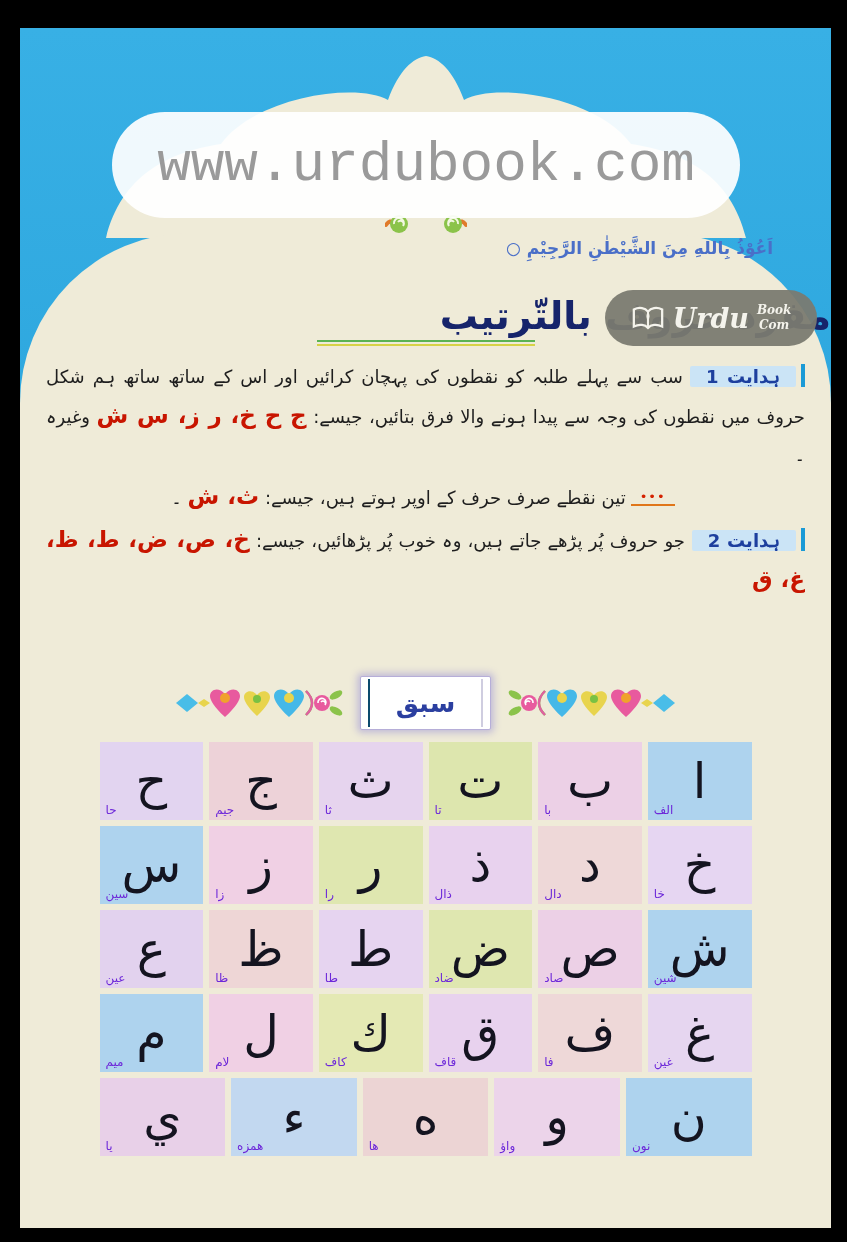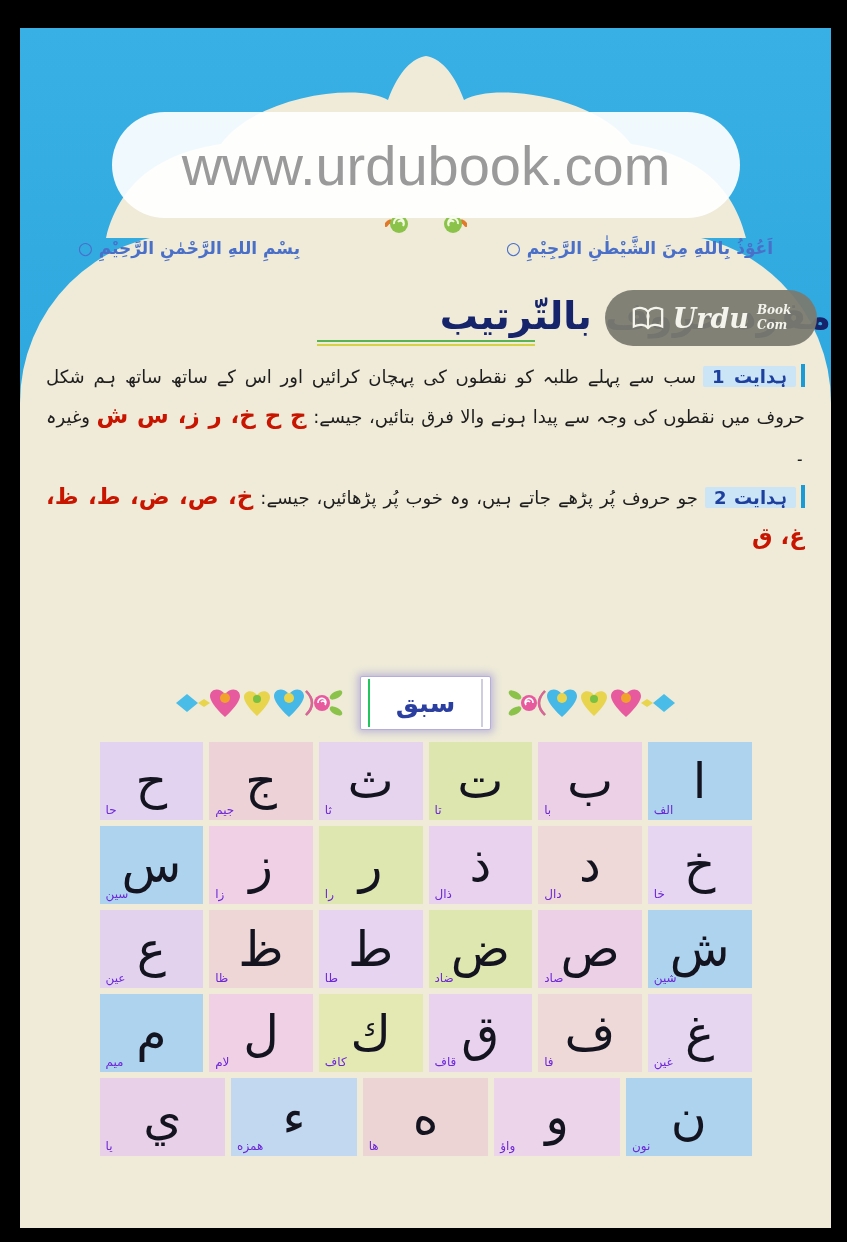--- a/index.html
+++ b/index.html
@@ -16,75 +16,75 @@
   .page{
     position:absolute;left:0;top:205px;width:811px;height:995px;
     background:#efebd8;border-radius:170px 170px 0 0;
   }
   .dome{position:absolute;left:50%;top:28px;transform:translateX(-50%);width:640px;height:182px;}
   
   .watermark{
     position:absolute;left:92px;top:84px;width:628px;height:106px;
     background:rgba(255,255,255,0.93);border-radius:53px;
     display:flex;align-items:center;justify-content:center;
-    font-family:Liberation Sans, sans-serif;font-size:56px;color:#9a9a9a;
+    font-family:Liberation Mono, monospace;font-size:56px;color:#9a9a9a;
     z-index:5;
   }
   .sky-swirls{position:absolute;top:183px;left:50%;transform:translateX(-50%);display:flex;gap:30px;z-index:4;}
   
   .dua-row{
     position:absolute;top:210px;left:58px;right:58px;display:flex;
     justify-content:space-between;direction:rtl;color:#4a6fc8;
     font-size:17px;font-weight:bold;z-index:3;
   }
   
   .brand{
     position:absolute;top:262px;right:14px;width:212px;height:56px;
     background:rgba(122,122,112,0.94);border-radius:28px;
     display:flex;align-items:center;justify-content:center;gap:8px;
-    color:#f4f3ec;z-index:6;
+    color:#f4f3ec;z-index:6;text-align:center;
   }
   .brand .script{font-family:"DejaVu Serif",serif;font-style:italic;font-weight:bold;font-size:27px;}
   .brand .stack{display:flex;flex-direction:column;line-height:15px;font-family:"DejaVu Serif",serif;font-style:italic;font-weight:bold;font-size:12px;}
   
   .title{
     position:absolute;top:266px;left:0;width:100%;text-align:right;
     font-size:38px;font-weight:bold;color:#16246b;z-index:3;
   }
   .title-underline{position:absolute;top:312px;left:50%;transform:translateX(-50%);width:218px;z-index:3;}
   .title-underline .g{height:2px;background:#5ab353;margin-bottom:2px;}
   .title-underline .y{height:2px;background:#d6d246;}
   
   .instructions{
     position:absolute;top:330px;left:26px;right:26px;height:312px;
     direction:rtl;text-align:justify;color:#1e1e1e;
     font-size:18px;line-height:38px;overflow:hidden;z-index:3;
   }
   .instructions p{margin:0 0 3px 0;}
   .instructions p.center{text-align:center;}
   .hbar{display:inline-block;width:4px;height:23px;background:#1a9ad6;vertical-align:-4px;margin-left:5px;}
-  .hlabel{background:#cbe4f6;color:#1d3f9e;font-weight:bold;padding:0 9px;margin-left:7px;border-radius:2px;margin-top:16px;}
+  .hlabel{background:#cbe4f6;color:#1d3f9e;font-weight:bold;padding:0 16px;margin-left:7px;border-radius:2px;margin-top:16px;}
   .blue-label{color:#1f6fd0;font-weight:bold;}
   .red{color:#c81500;font-weight:bold;font-size:23px;}
   .marker{
     display:inline-block;color:#d42200;border-bottom:2px solid #e0761a;
     padding:0 9px 1px 9px;margin:0 5px;font-size:13px;line-height:13px;
     letter-spacing:1px;vertical-align:3px;
   }
   
   .lesson-row{position:absolute;top:648px;left:0;width:100%;display:flex;align-items:center;justify-content:center;gap:14px;z-index:3;}
   .orn{width:172px;height:44px;}
   .orn.flip{transform:scaleX(-1);}
   .lesson-box{
     background:#fff;border:1px solid #b6aed8;border-radius:2px;
     box-shadow:0 0 7px 3px rgba(140,130,215,0.45);
     padding:0 7px;height:52px;display:flex;align-items:center;
   }
   .lesson-inner{
-    border-left:2px solid #22c55e;border-right:2px solid #cfcde0;
+    border-left:2px solid #0c4a6e;border-right:2px solid #cfcde0;
     padding:0 26px;font-size:26px;font-weight:bold;color:#2b3fa0;line-height:48px;
   }
   
   .grid{position:absolute;left:50%;transform:translateX(-50%);width:652px;display:grid;gap:6px;direction:rtl;z-index:3;}
   .grid-main{top:714px;grid-template-columns:repeat(6,1fr);}
   .grid-last{top:1050px;grid-template-columns:repeat(5,1fr);}
   .cell{height:78px;position:relative;display:flex;align-items:center;justify-content:center;}
   .glyph{font-size:49px;color:#141420;line-height:1;}
   .nm{position:absolute;left:6px;bottom:3px;font-size:12px;color:#6d28d9;}
   
@@ -118,21 +118,20 @@
     </svg>
     <svg width="26" height="26" viewBox="0 0 26 26" style="transform:scaleX(-1);">
       <path d="M1,14 Q5,8 9,12" fill="none" stroke="#e07a2a" stroke-width="4" stroke-linecap="round"></path>
       <circle cx="14" cy="13" r="9" fill="#8bc34a"></circle>
       <path d="M14,13 m-5,0 a5,5 0 1,1 9,2 a3,3 0 1,0 -5,-4" fill="none" stroke="#f2f7e2" stroke-width="2"></path>
     </svg>
   </div>
 
   <div class="dua-row">
     <span>اَعُوْذُ بِاللهِ مِنَ الشَّيْطٰنِ الرَّجِيْمِ ○</span>
-    <span>بِسْمِ اللهِ الرَّحْمٰنِ الرَّحِيْمِ ○</span>
   </div>
 
   <div class="brand">
     <svg width="34" height="26" viewBox="0 0 24 18">
       <path d="M2,3 C6,1 10,2 12,4.5 C14,2 18,1 22,3 L22,15 C18,13 14,13.8 12,16 C10,13.8 6,13 2,15 Z" fill="none" stroke="#f4f3ec" stroke-width="1.6"></path>
       <path d="M12,4.5 L12,16" stroke="#f4f3ec" stroke-width="1.4"></path>
       <path d="M12,11 C10.5,9 10.5,6.5 12,5 C13.5,6.5 13.5,9 12,11 Z" fill="#f4f3ec"></path>
     </svg>
     <span class="script">Urdu</span>
     <span class="stack">
@@ -143,20 +142,23 @@
 
   <div class="title">مفرد حروف بالتّرتيب</div>
   <div class="title-underline">
     <div class="g"></div>
       <div class="y"></div>
   </div>
 
   <div class="instructions">
     <p>
       <span class="hbar"></span><span class="hlabel">ہدایت 1</span><span>سب سے پہلے طلبہ کو نقطوں کی پہچان کرائیں اور اس کے ساتھ ساتھ ہم شکل حروف میں نقطوں کی وجہ سے پیدا ہونے والا فرق بتائیں، جیسے: </span><span class="red">ج ح خ، ر ز، س ش</span><span> وغیرہ ۔</span>
+    </p>
+    <p class="center">
+      <span class="marker">•••</span><span>تین نقطے صرف حرف کے اوپر ہوتے ہیں، جیسے: </span><span class="red">ث، ش</span><span> ۔</span>
     </p>
     <p>
       <span class="hbar"></span><span class="hlabel">ہدایت 2</span><span>جو حروف پُر پڑھے جاتے ہیں، وہ خوب پُر پڑھائیں، جیسے: </span><span class="red">خ، ص، ض، ط، ظ، غ، ق</span>
     </p>
   </div>
 
   <div class="lesson-row">
     <svg class="orn" viewBox="0 0 172 44">
       <path d="M2,22 L13,13 L24,22 L13,31 Z" fill="#49bde8"></path>
       <path d="M24,22 L30,18 L36,22 L30,26 Z" fill="#e8d44d"></path>

